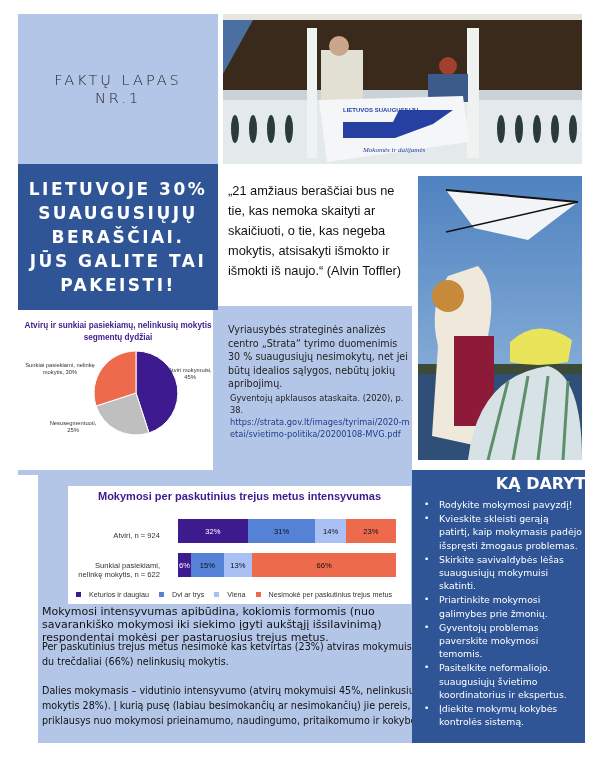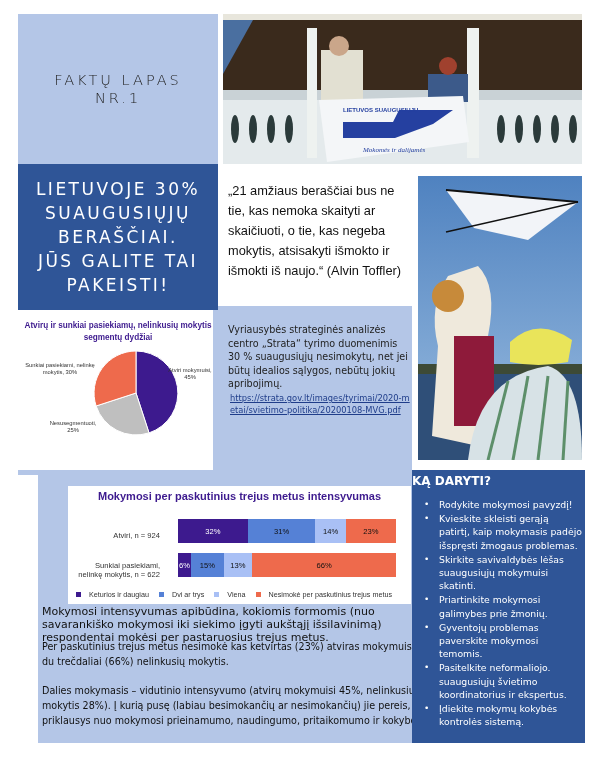--- a/index.html
+++ b/index.html
@@ -4,47 +4,47 @@
 <style>
   html, body { margin:0; padding:0; background:#ffffff; }
   body { width:600px; height:776px; position:relative; overflow:hidden; font-family:"DejaVu Sans", sans-serif; }
   .abs { position:absolute; }
   .lightblue { background:#b4c6e7; }
   .darkblue { background:#2f5597; }
   #title-panel { left:18px; top:14px; width:200px; height:150px; display:flex; flex-direction:column; align-items:center; justify-content:center; }
   #title-panel span { font-family:"DejaVu Sans", sans-serif; font-size:14.5px; letter-spacing:3px; color:#222; line-height:18px; font-weight:300; }
   #photo-top { left:223px; top:14px; width:359px; height:150px; overflow:hidden; }
   #headline-panel { left:18px; top:164px; width:200px; height:146px; display:flex; flex-direction:column; align-items:center; justify-content:center; }
-  #headline-panel span { color:#fff; font-size:17px; letter-spacing:2.5px; line-height:24px; text-align:right; font-weight:400; }
+  #headline-panel span { color:#fff; font-size:17px; letter-spacing:2.5px; line-height:24px; text-align:right; font-weight:700; }
   #quote { left:228px; top:181px; width:182px; font-family:"Liberation Sans", sans-serif; font-size:12.8px; line-height:20px; color:#111; }
   #quote-underline { left:218px; top:306px; width:194px; height:4px; }
   #pie-box { left:18px; top:310px; width:200px; height:165px; }
   #pie-inner { left:0; top:0; width:195px; height:160px; background:#fff; }
   #pie-title { left:0; top:10px; width:200px; text-align:center; font-family:"Liberation Sans", sans-serif; font-weight:bold; font-size:8.2px; color:#3d1a8e; line-height:12px; }
   .pie-lbl { font-family:"Liberation Sans", sans-serif; font-size:5.8px; color:#333; text-align:center; line-height:7px; }
   #strata-box { left:218px; top:310px; width:194px; height:165px; }
   #strata-main { left:10px; top:13px; width:180px; font-family:"DejaVu Sans", sans-serif; font-size:9.6px; line-height:13.5px; color:#222; }
   #strata-ref { left:12px; top:82px; width:180px; font-family:"DejaVu Sans", sans-serif; font-size:8.3px; line-height:12px; color:#222; }
-  #strata-link { color:#1f3d8a; text-decoration:underline; }
+  #strata-link { color:#1f3d8a; }
   #photo-kite { left:418px; top:176px; width:164px; height:284px; overflow:hidden; }
   #bottom-panel { left:18px; top:475px; width:394px; height:268px;margin-left:20px; }
   #bar-chart { left:30px; top:11px; width:343px; height:118px; background:#fff; }
   #bar-title { left:0; top:4px; width:343px; text-align:center; font-family:"Liberation Sans", sans-serif; font-weight:bold; font-size:11px; color:#3d1a8e; }
   .row-lbl { font-family:"Liberation Sans", sans-serif; font-size:7.6px; color:#333; text-align:right; line-height:9px; width:90px; }
   .bar { position:absolute; height:24px; display:flex; }
   .seg { height:100%; display:flex; align-items:center; justify-content:center; font-family:"Liberation Sans", sans-serif; font-size:7.6px; }
   #legend { left:8px; top:104px; width:335px; display:flex; gap:10px; font-family:"Liberation Sans", sans-serif; font-size:7.2px; color:#333; }
   .leg-item { display:flex; align-items:center; gap:8px; }
   .leg-sw { width:5px; height:5px; display:inline-block; }
   .ptext { position:absolute; left:4px; width:390px; font-family:"DejaVu Sans", sans-serif; color:#111; }
   #p1 { top:130px; font-size:11px; line-height:13px; }
   #p2 { top:164px; font-size:9.6px; line-height:15px; }
   #p3 { top:208px; font-size:9.6px; line-height:15px; }
   #action-box { left:412px; top:470px; width:173px; height:273px; }
-  #action-title { left:0; top:4px; width:189px; text-align:left; color:#fff; font-family:"DejaVu Sans", sans-serif; font-weight:bold; font-size:12px; }
+  #action-title { left:0; top:4px; width:189px; text-align:right; color:#fff; font-family:"DejaVu Sans", sans-serif; font-weight:bold; font-size:16px; }
   #action-list { left:10px; top:28px; width:160px; margin:0; padding:0; list-style:none; }
   #action-list li { position:relative; padding-left:17px; color:#fff; font-family:"DejaVu Sans", sans-serif; font-size:9.3px; line-height:13.2px; margin-bottom:1px; }
   #action-list li::before { content:"•"; position:absolute; left:2px; top:0; font-size:9px; }
 </style>
 </head>
 <body>
 
 <div id="title-panel" class="abs lightblue">
   <span>FAKTŲ LAPAS</span>
   <span>NR.1</span>
@@ -104,20 +104,21 @@
     </svg>
     <div class="abs pie-lbl" style="left:150px;top:57px;width:44px;">Atviri mokymuisi, 45%</div>
     <div class="abs pie-lbl" style="left:30px;top:110px;width:50px;">Nesusegmentuoti, 25%</div>
     <div class="abs pie-lbl" style="left:6px;top:52px;width:72px;">Sunkiai pasiekiami, nelinkę mokytis, 30%</div>
   </div>
 </div>
 
 <div id="strata-box" class="abs lightblue">
   <div id="strata-main" class="abs">Vyriausybės strateginės analizės centro „Strata“ tyrimo duomenimis 30 % suaugusiųjų nesimokytų, net jei būtų idealios sąlygos, nebūtų jokių apribojimų.</div>
   <div id="strata-ref" class="abs">
+    <div>Gyventojų apklausos ataskaita. (2020), p. 38.</div>
     <a id="strata-link" style="word-break:break-all;">https://strata.gov.lt/images/tyrimai/2020-metai/svietimo-politika/20200108-MVG.pdf</a>
   </div>
 </div>
 
 <div id="photo-kite" class="abs">
   <svg width="164" height="284" viewBox="0 0 164 284">
     <defs>
       <linearGradient id="sky" x1="0" y1="0" x2="0" y2="1">
         <stop offset="0" stop-color="#4f82c0"></stop>
           <stop offset="1" stop-color="#9bbde0"></stop>

